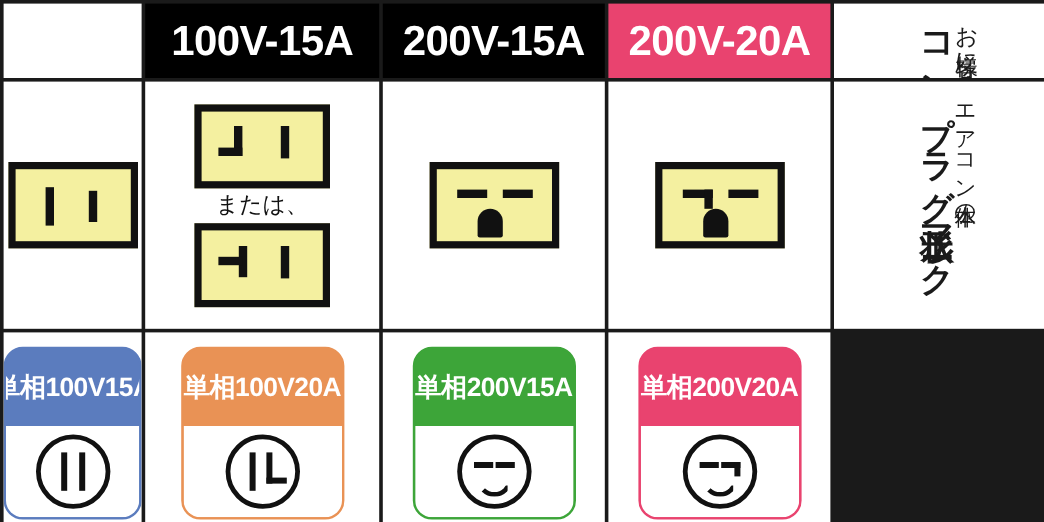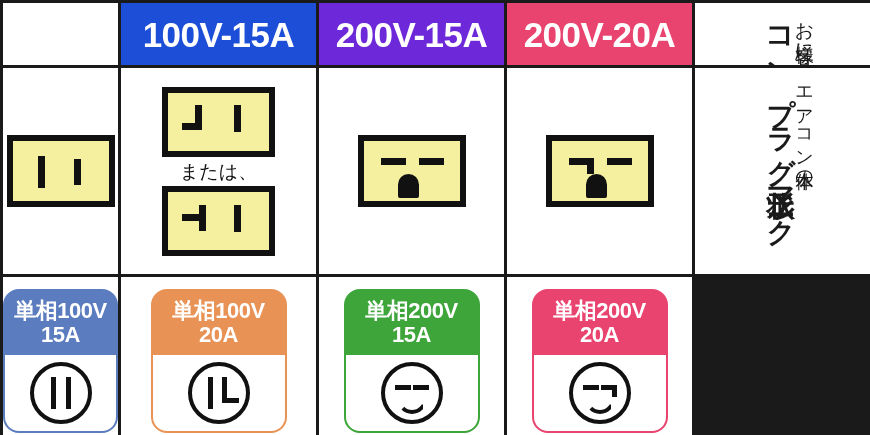--- a/index.html
+++ b/index.html
@@ -150,21 +150,20 @@
     border-radius: 16px;
     overflow: hidden;
     display: flex;
     flex-direction: column;
     box-sizing: border-box;
     border: 2px solid transparent;
   }
   .badge-top {
     height: 64px;
     display: flex;
-    flex-direction: column;
     align-items: center;
     justify-content: center;
     color: #ffffff;
     font-size: 22px;
     font-weight: bold;
     line-height: 1.05;
     letter-spacing: -0.5px;
     white-space: nowrap;
   }
   .badge-bottom {
@@ -212,22 +211,22 @@
   .p4a { width: 16px; height: 5px; left: 10px; top: 19px; }
   .p4b { width: 16px; height: 5px; left: 28px; top: 19px; }
   .p4c { width: 5px;  height: 12px; left: 39px; top: 19px; }
 </style>
 </head>
 <body>
 
 <div class="table">
 
   <div class="cell hdr hdr-blank"></div>
-  <div class="cell hdr" style="background: #1d4ed8;">100V-15A</div>
-  <div class="cell hdr" style="background: #6d28d9;">200V-15A</div>
+  <div class="cell hdr" style="background: #000000;">100V-15A</div>
+  <div class="cell hdr" style="background: #000000;">200V-15A</div>
   <div class="cell hdr" style="background: rgb(233, 67, 111);">200V-20A</div>
 
   <div class="cell">
     <div class="rowlabel">
       <span class="vtext small">お客様にご確認頂く</span>
       <span class="vtext big">コンセント形状</span>
     </div>
   </div>
 
   <div class="cell">

